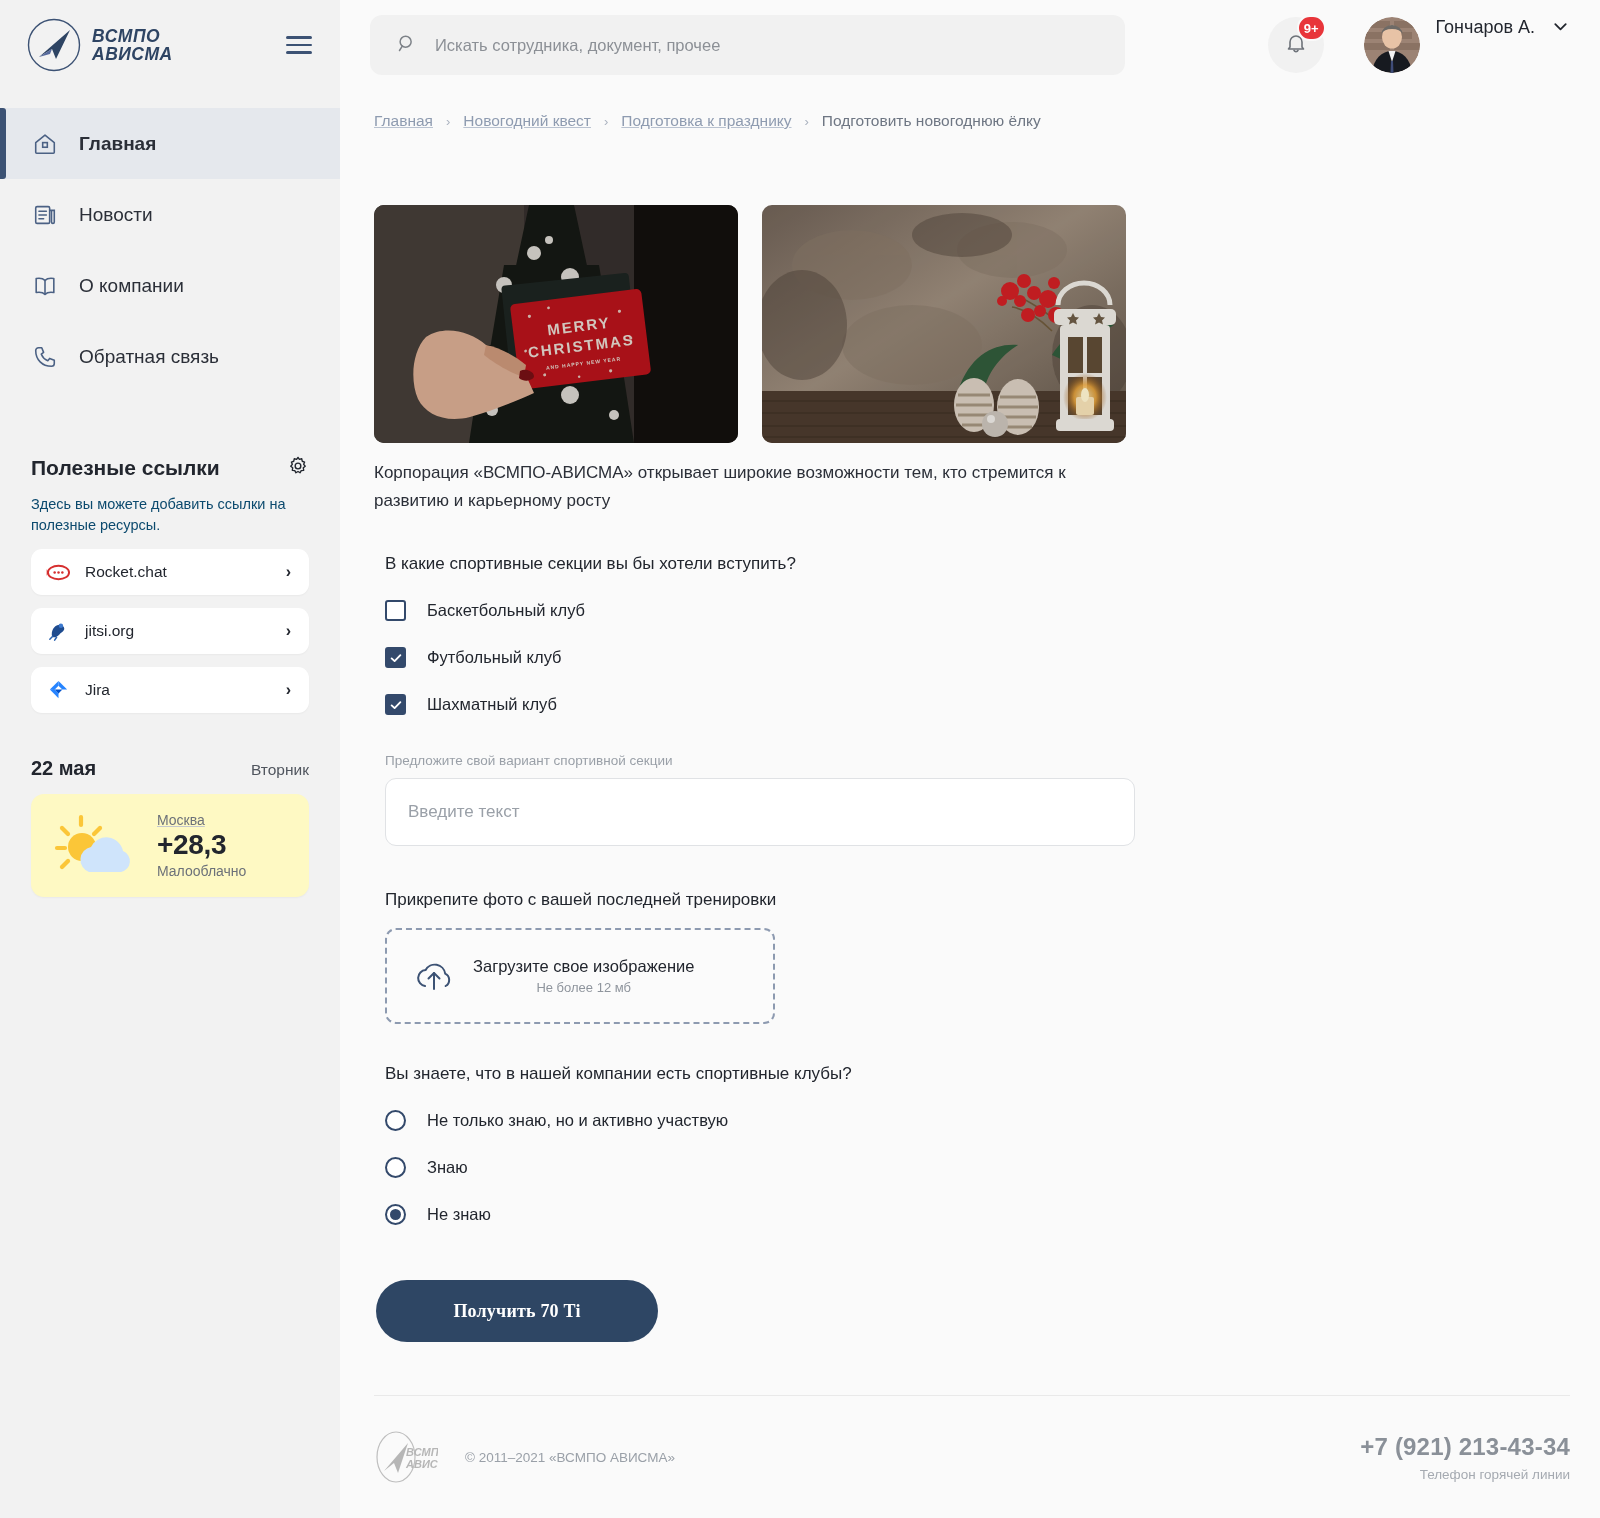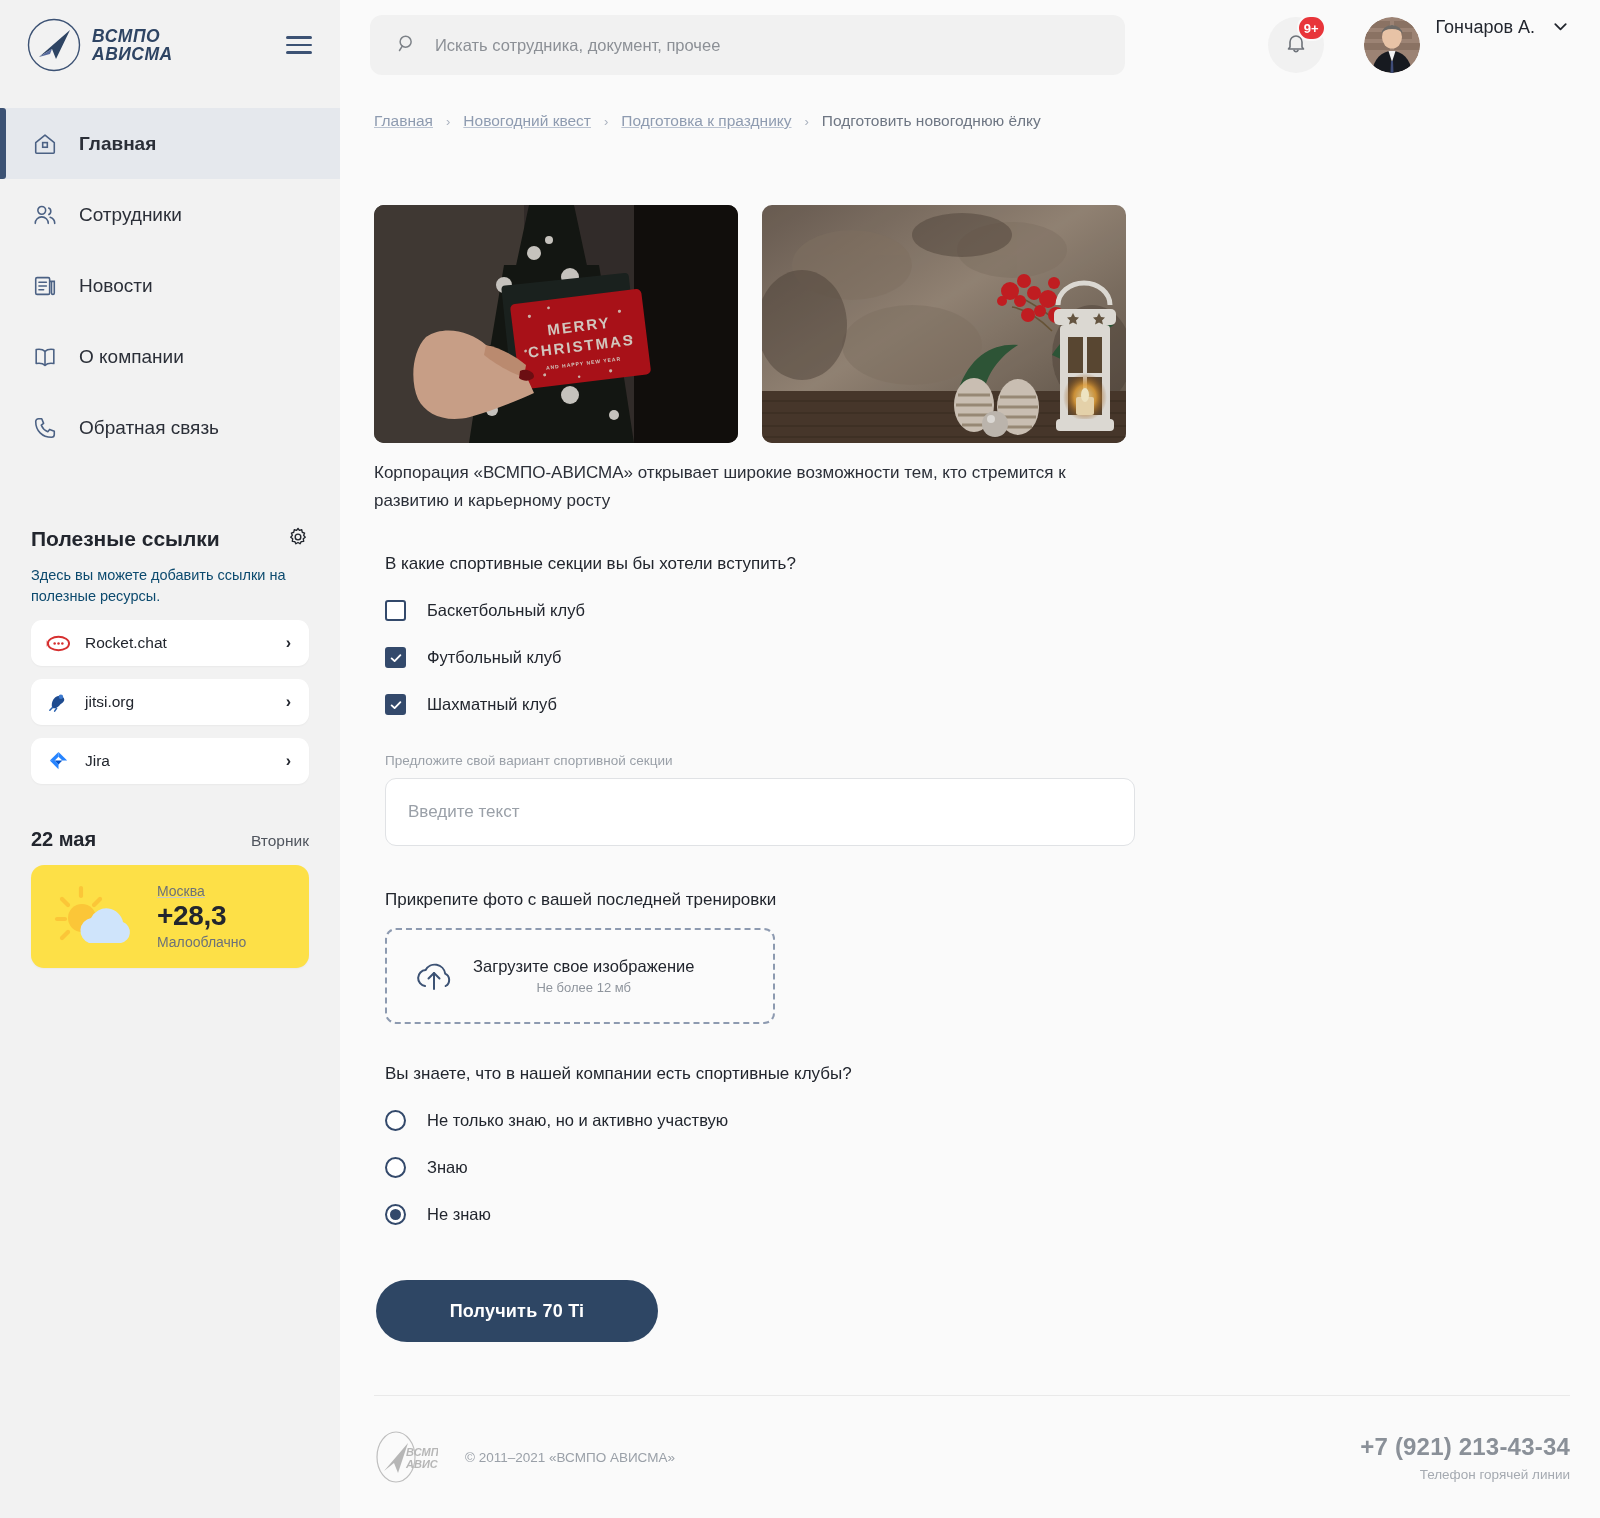--- a/index.html
+++ b/index.html
@@ -59,21 +59,21 @@
   .link-card .lico { width: 26px; height: 26px; flex: 0 0 26px; display:flex;align-items:center;justify-content:center;}
   .link-card .ltext { flex: 1; font-size: 15.5px; color: #22262e; }
   .link-card .lchev { color: #22262e; font-size: 16px; font-weight: 700; }
 
   
   .weather-block { margin-top: 44px; padding: 0 31px; }
   .wdate-row { display: flex; align-items: baseline; justify-content: space-between; }
   .wdate { font-size: 20px; font-weight: 700; color: #22262e; }
   .wday { font-size: 15.5px; color: #50555e; }
   .wcard {
-    margin-top: 14px; background: #fde047; border-radius: 13px; height: 103px;
+    margin-top: 14px; background: #fef9c3; border-radius: 13px; height: 103px;
     display: flex; align-items: center; padding: 0 14px; gap: 8px;
     box-shadow: 0 1px 2px rgba(0,0,0,.04);
   }
   .wicon { width: 104px; height: 80px; flex: 0 0 104px; }
   .wtexts { display: flex; flex-direction: column; }
   .wcity { font-size: 14px; color: #6c7179; text-decoration: underline; text-decoration-color:#c4c8cd; }
   .wtemp { font-size: 28px; font-weight: 700; color: #22262e; line-height: 1.22; letter-spacing: -.3px;}
   .wcond { font-size: 14px; color: #6c7179; }
 
   
@@ -135,21 +135,21 @@
     display: flex; align-items: center; gap: 18px; padding: 0 26px; cursor: pointer; text-align: center;
   }
   .dz-icon { width: 42px; height: 42px; flex: 0 0 42px; }
   .dz-t1 { font-size: 16.5px; color: #22262e; }
   .dz-t2 { font-size: 13px; color: #8f959d; margin-top: 4px; }
 
   .submit {
     margin-top: 55px; margin-left: 2px; width: 282px; height: 62px; border-radius: 31px;
     background: #2e4664; color: #fff; font-size: 18px; font-weight: 700;
     display: flex; align-items: center; justify-content: center; cursor: pointer; border: none;
-    font-family: Liberation Sans, sans-serif; letter-spacing: .2px;
+    font-family: Liberation Serif, serif; letter-spacing: .2px;
   }
 
   
   .footer {
     height: 123px; border-top: 1px solid #e9e9e9; margin: 0 30px 0 34px;
     display: flex; align-items: center; gap: 27px;
   }
   .f-logo { width: 64px; height: 64px; flex: 0 0 64px; opacity: .62; }
   .f-copy { font-size: 13.5px; color: #9aa0a8; }
   .f-right { margin-left: auto; text-align: right; }
@@ -185,31 +185,20 @@
 
     <nav class="nav">
       <div class="nav-item active">
         <span class="ico">
           <svg viewBox="0 0 28 28" width="26" height="26" fill="none" stroke="#4b6184" stroke-width="1.7">
             <path d="M4 12.5 L14 4.5 L24 12.5 V23 a1 1 0 0 1-1 1 H5 a1 1 0 0 1-1-1 Z" stroke-linejoin="round"></path>
             <rect x="11.5" y="12.5" width="5" height="5"></rect>
           </svg>
         </span>
         <span>Главная</span>
-      </div>
-      <div class="nav-item">
-        <span class="ico">
-          <svg viewBox="0 0 28 28" width="26" height="26" fill="none" stroke="#4b6184" stroke-width="1.7">
-            <circle cx="10.5" cy="9" r="4.2"></circle>
-            <path d="M3.5 23 a7 7 0 0 1 14 0" stroke-linecap="round"></path>
-            <path d="M17.5 6.2 a4 4 0 0 1 0 7.6"></path>
-            <path d="M19.5 16.5 a7 7 0 0 1 5 6.5" stroke-linecap="round"></path>
-          </svg>
-        </span>
-        <span>Сотрудники</span>
       </div>
       <div class="nav-item">
         <span class="ico">
           <svg viewBox="0 0 28 28" width="26" height="26" fill="none" stroke="#4b6184" stroke-width="1.7">
             <rect x="4" y="5" width="15" height="18" rx="1.5"></rect>
             <path d="M19 9 h5 v12.5 a1.5 1.5 0 0 1-3 0 V9"></path>
             <path d="M7.5 10 h8 M7.5 14 h8 M7.5 18 h5" stroke-linecap="round"></path>
           </svg>
         </span>
         <span>Новости</span>

